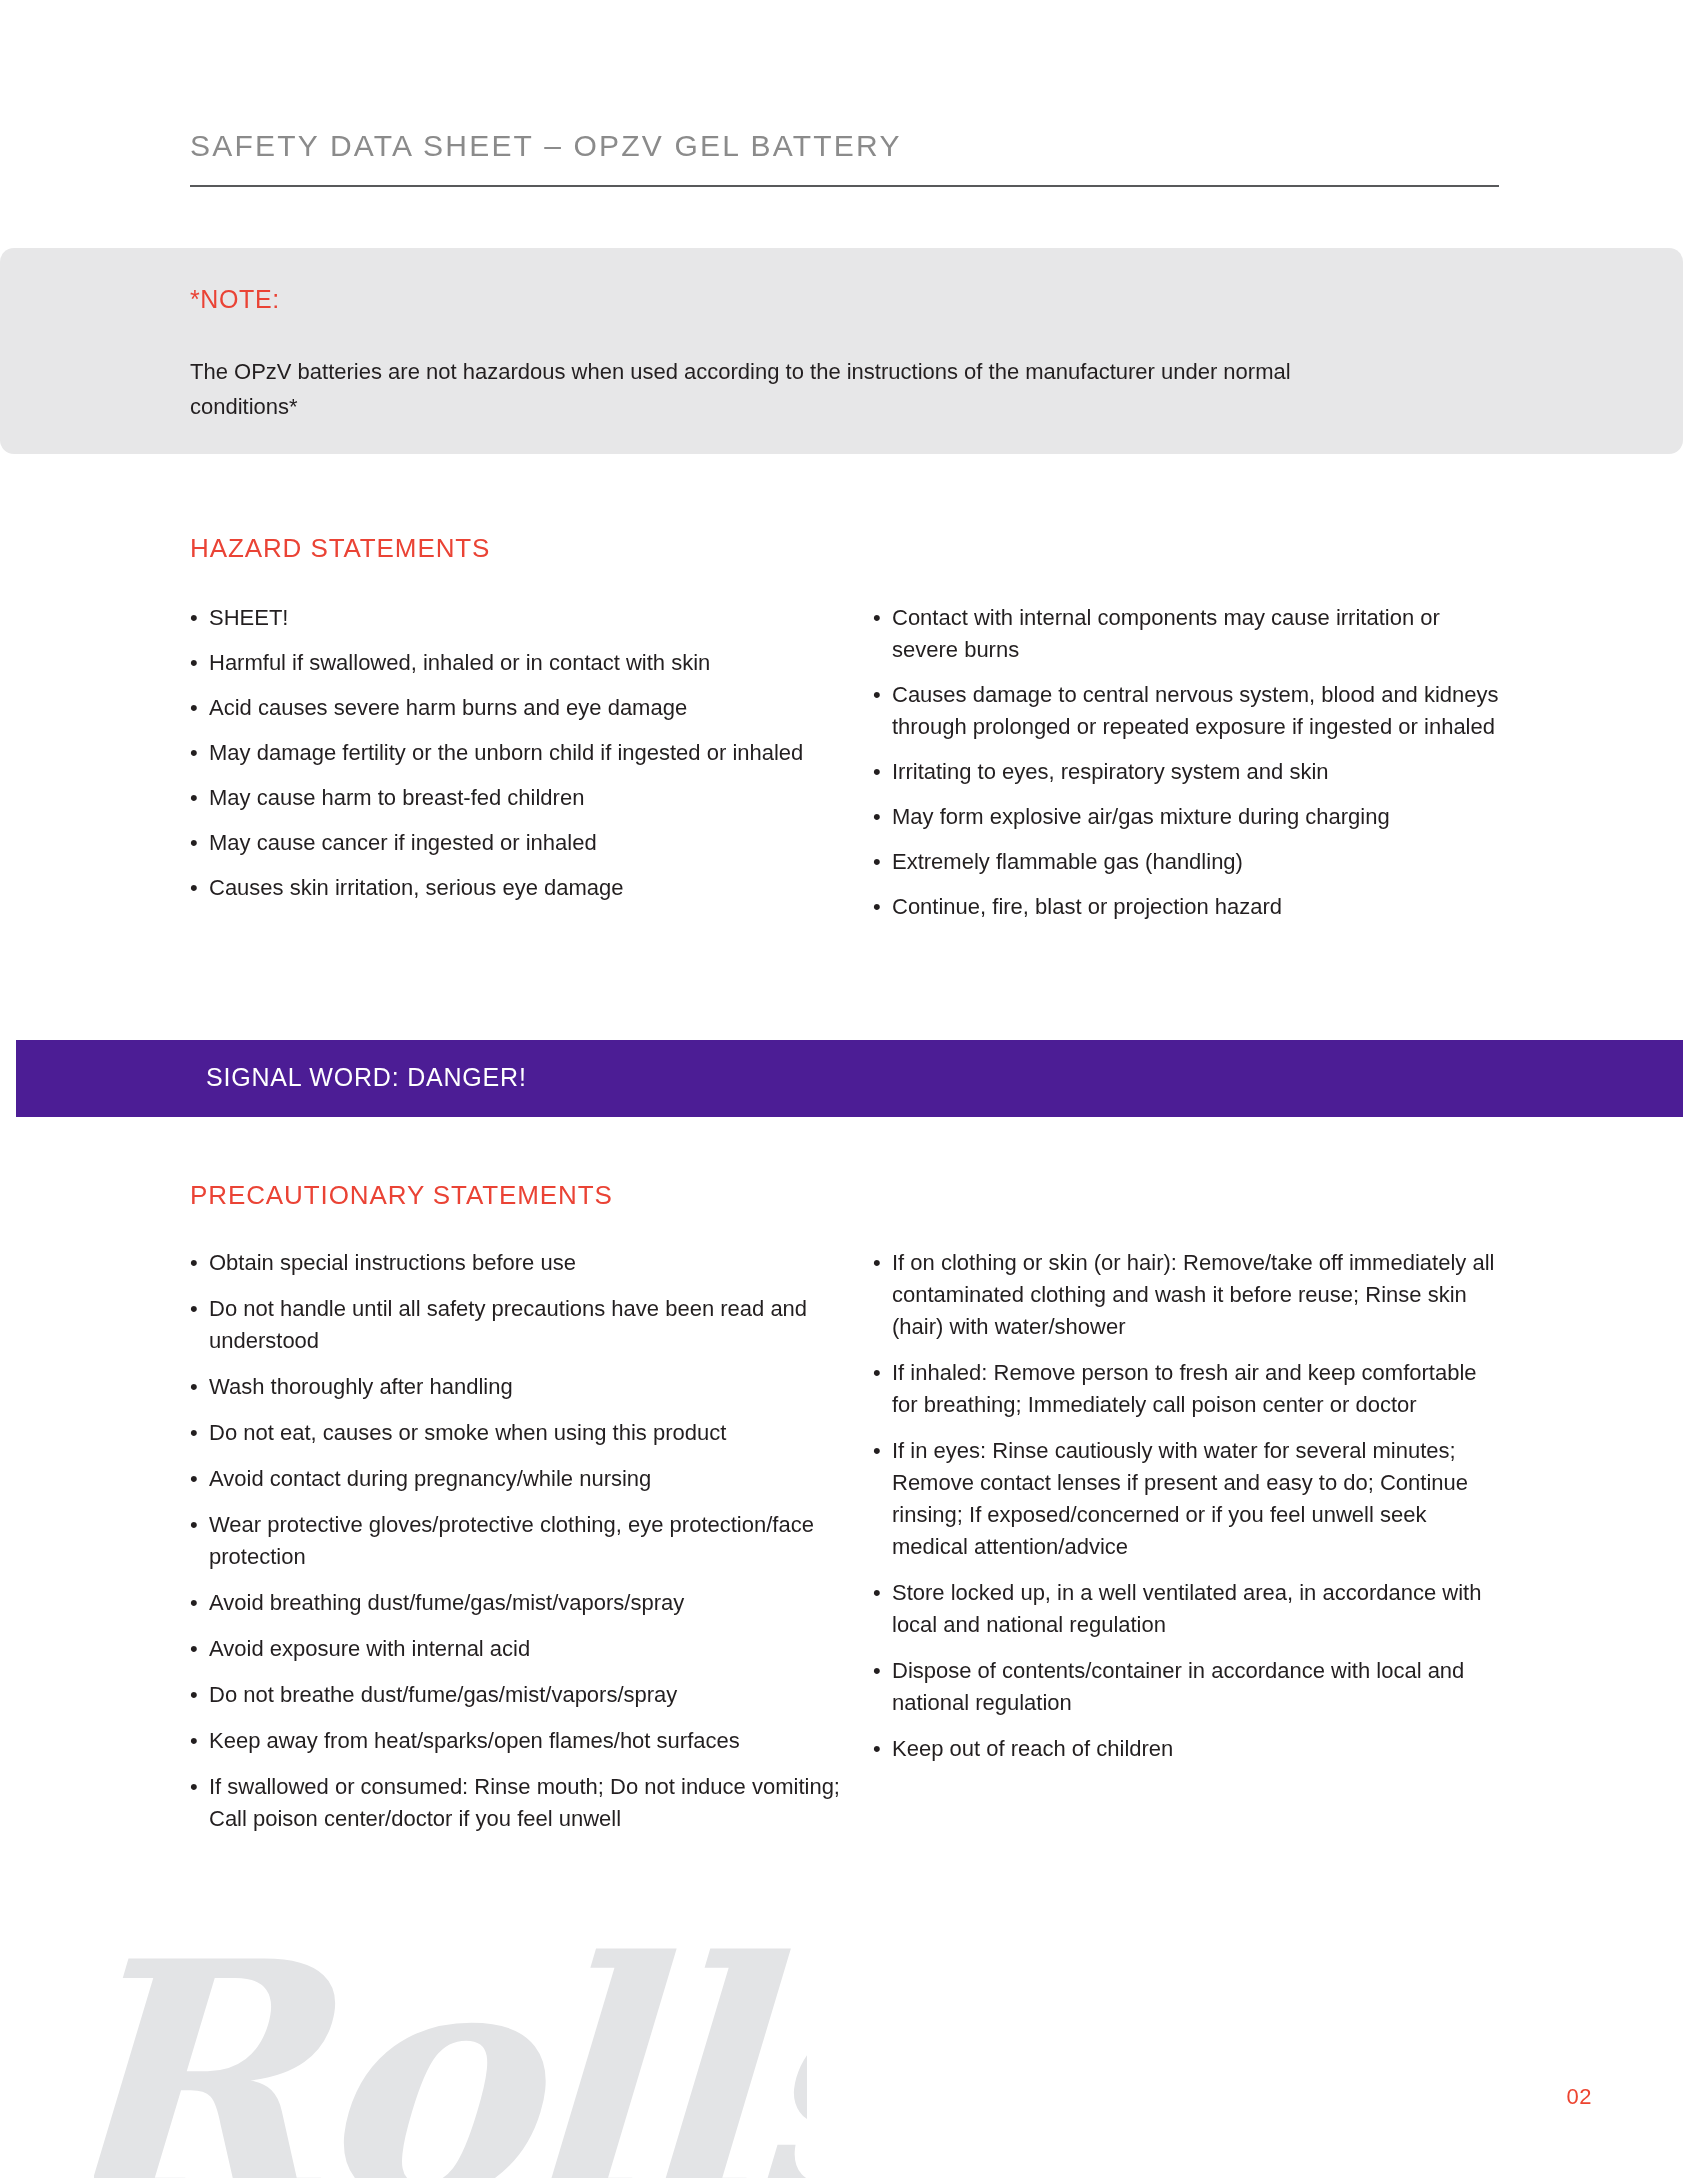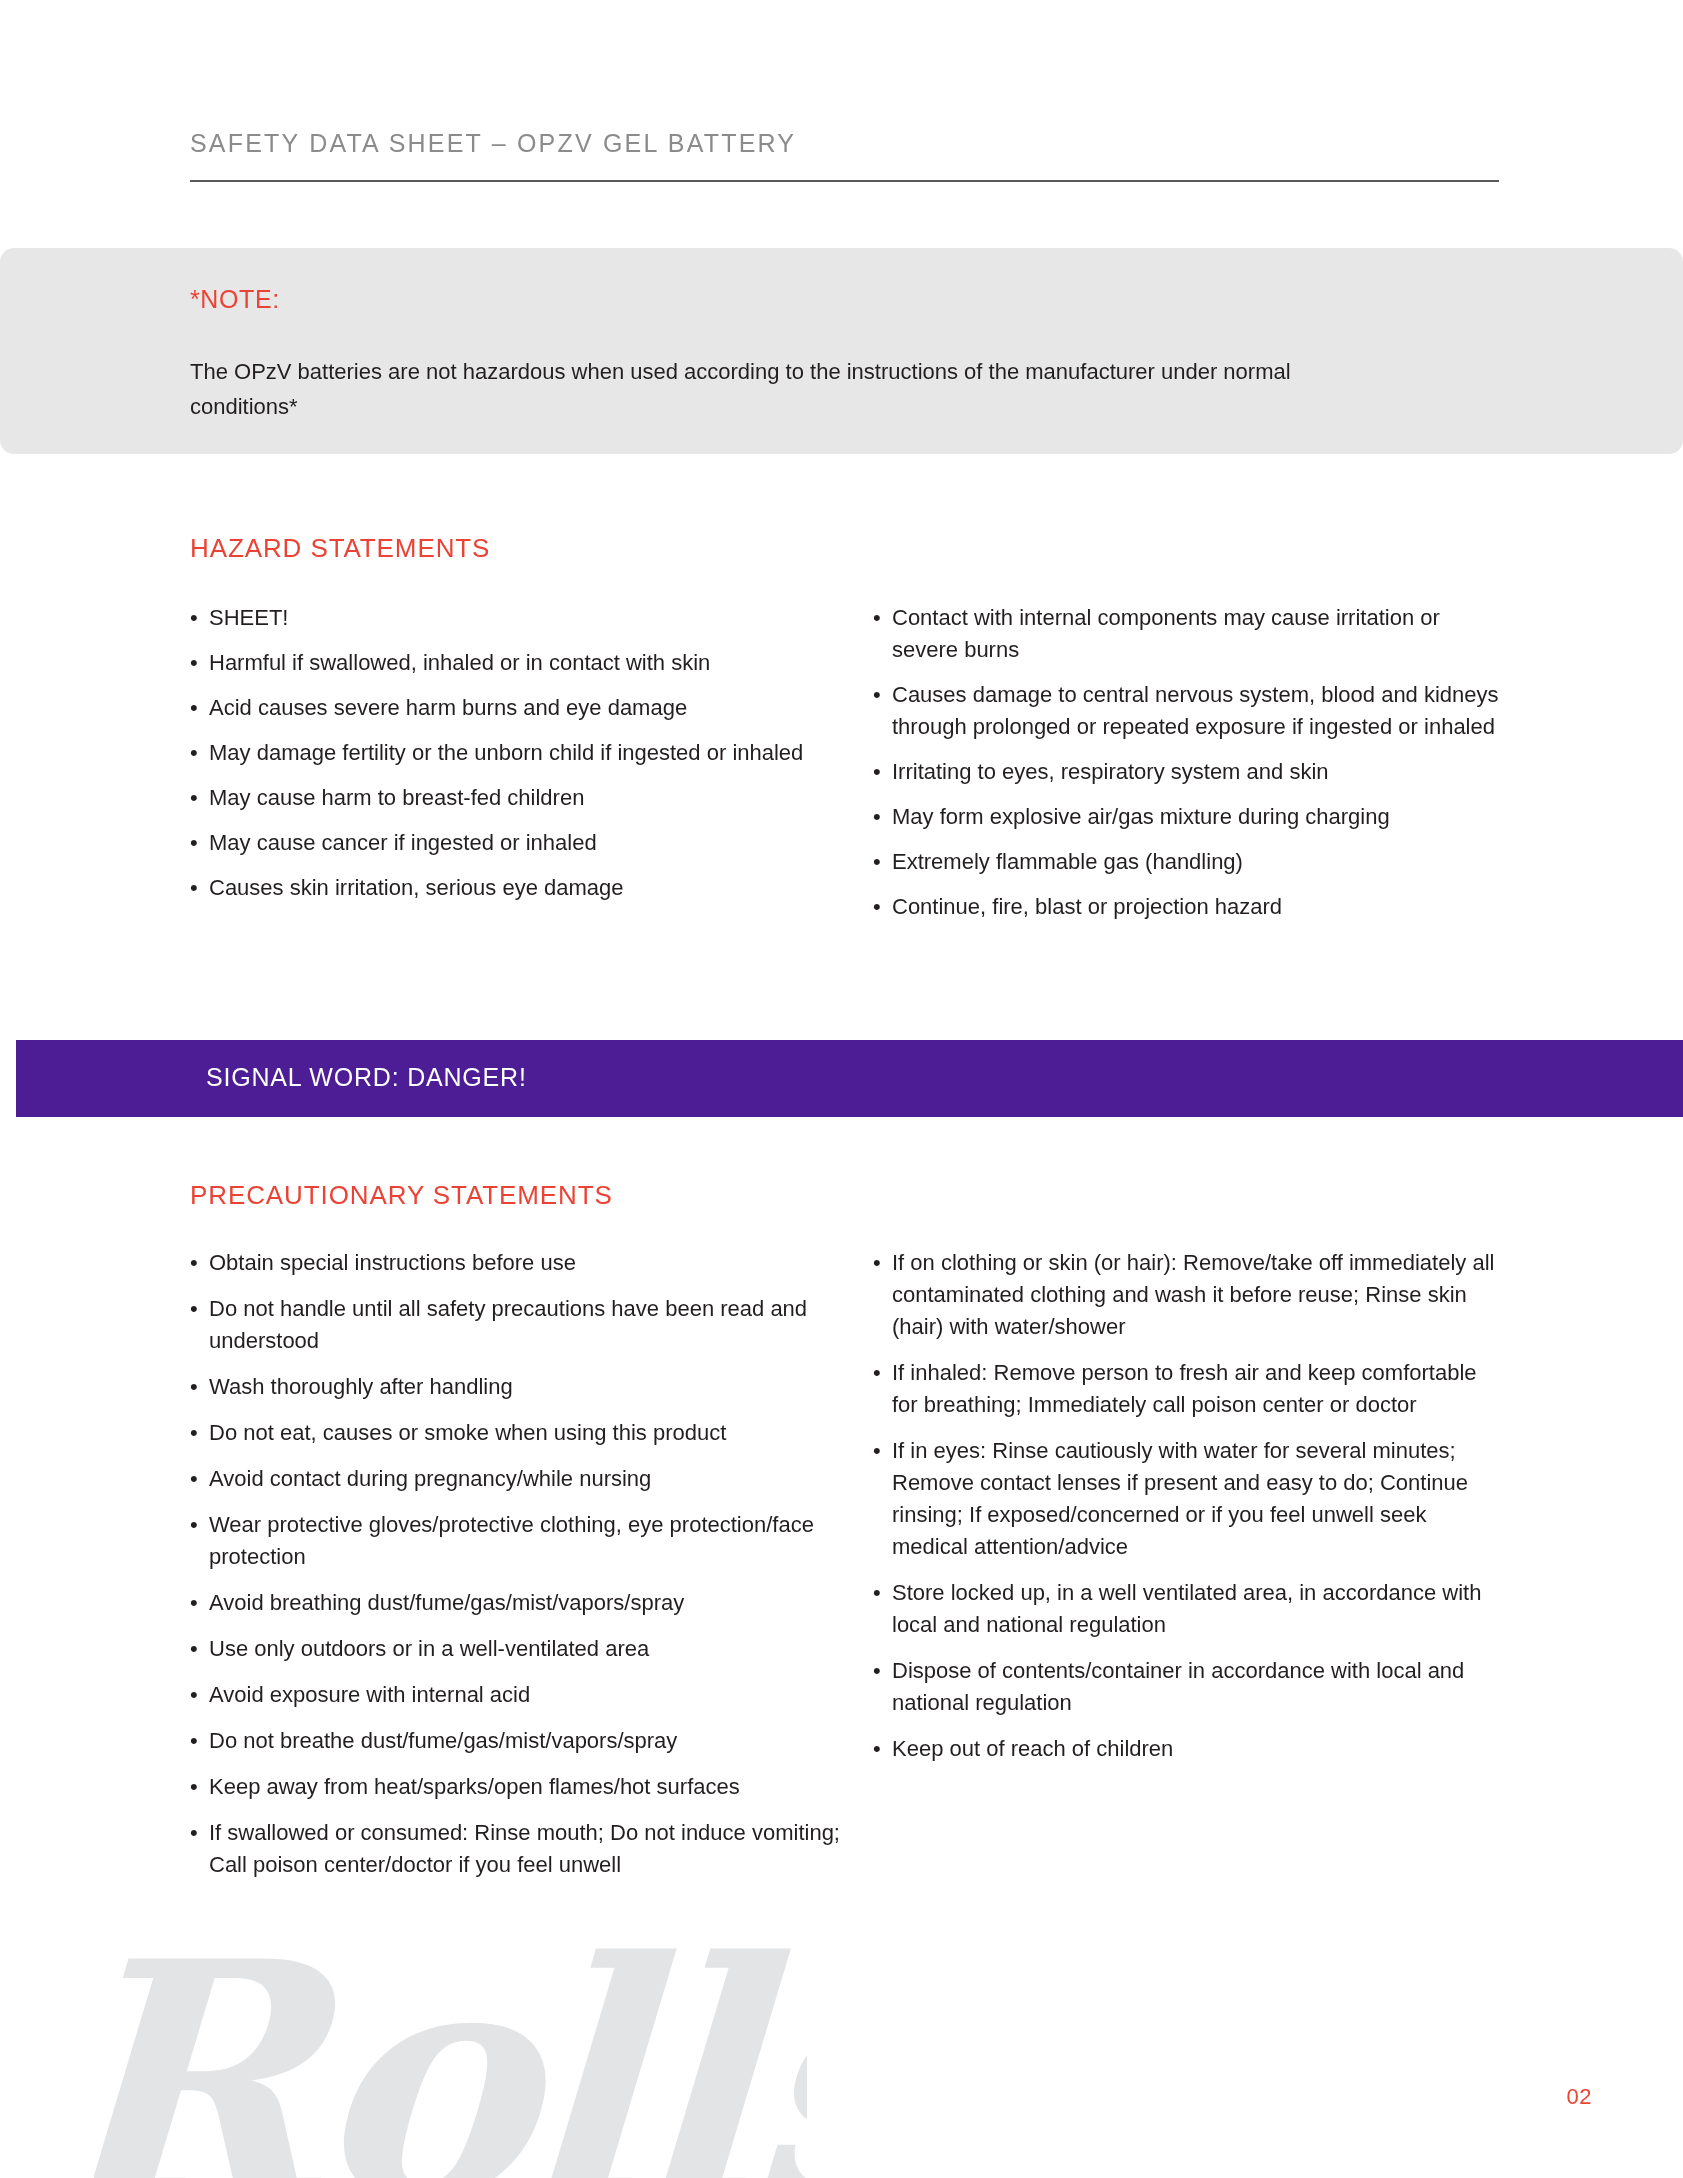--- a/index.html
+++ b/index.html
@@ -21,21 +21,21 @@
   }
 
   
   .header {
     position: absolute;
     left: 190px;
     top: 129px;
     width: 1327px;
   }
   .header-title {
-    font-size: 25px;
+    font-size: 30px;
     letter-spacing: 2.2px;
     color: #8b8b8b;
     font-weight: 400;
     white-space: nowrap;
   }
   .header-rule {
     margin-top: 22px;
     border-bottom: 2px solid #58595b;
     width: 1309px;
   }
@@ -246,21 +246,20 @@
     <div class="columns">
       <div class="col-left">
         <ul class="bullets">
           <li>Obtain special instructions before use</li>
           <li>Do not handle until all safety precautions have been read and understood</li>
           <li>Wash thoroughly after handling</li>
           <li>Do not eat, causes or smoke when using this product</li>
           <li>Avoid contact during pregnancy/while nursing</li>
           <li>Wear protective gloves/protective clothing, eye protection/face protection</li>
           <li>Avoid breathing dust/fume/gas/mist/vapors/spray</li>
-          <li>Use only outdoors or in a well-ventilated area</li>
           <li>Avoid exposure with internal acid</li>
           <li>Do not breathe dust/fume/gas/mist/vapors/spray</li>
           <li>Keep away from heat/sparks/open flames/hot surfaces</li>
           <li>If swallowed or consumed: Rinse mouth; Do not induce vomiting; Call poison center/doctor if you feel unwell</li>
         </ul>
       </div>
       <div class="col-right">
         <ul class="bullets">
           <li>If on clothing or skin (or hair): Remove/take off immediately all contaminated clothing and wash it before reuse; Rinse skin (hair) with water/shower</li>
           <li>If inhaled: Remove person to fresh air and keep comfortable for breathing; Immediately call poison center or doctor</li>

